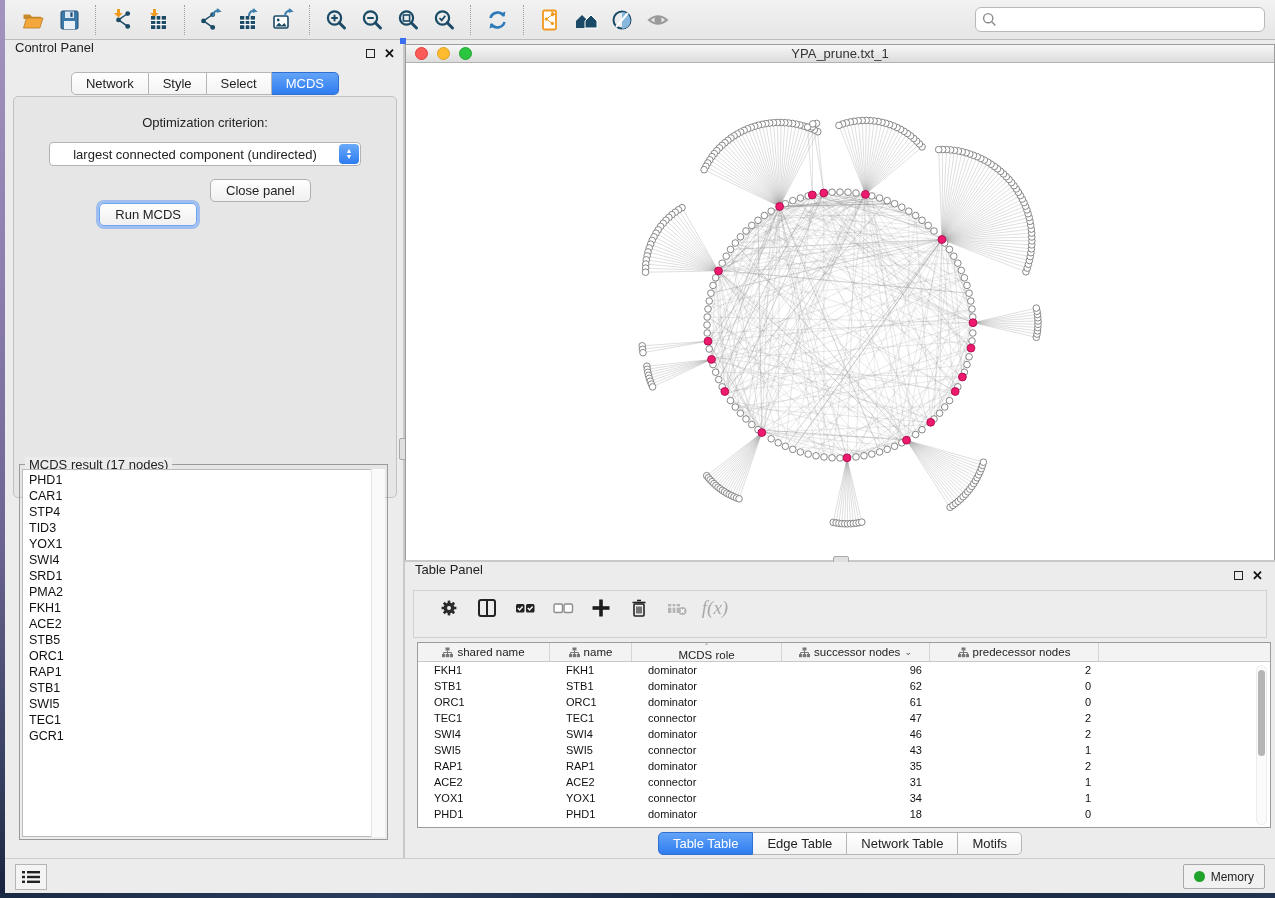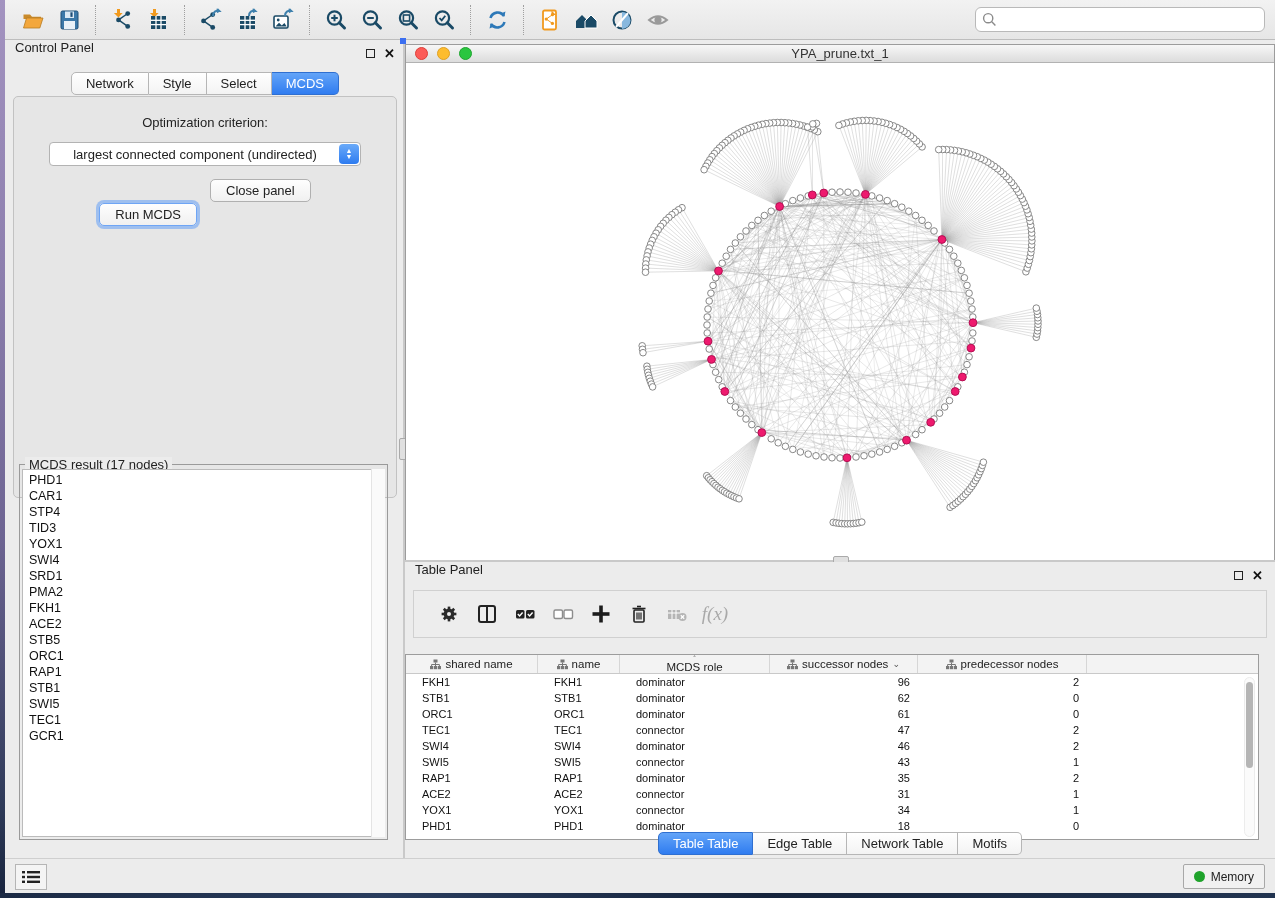--- a/index.html
+++ b/index.html
@@ -80,26 +80,26 @@
   #dock-mark { position:absolute; left:-6px; top:-7px; width:6px; height:6px; background:#3c6ff0; }
 
   
   #hsplit { position:absolute; left:405px; top:560px; width:870px; height:2px; background:#c9c9c9; }
   #hsplit-grip { position:absolute; left:833px; top:556px; width:16px; height:9px; background:#e0e0e0;
     border:1px solid #aaa; border-radius:2px; }
 
   
   #table-panel { position:absolute; left:405px; top:562px; width:870px; height:296px; background:#ECECEC; }
   #tp-toolbar { position:absolute; left:8px; top:28px; width:854px; height:48px;
-    background:#ededed; border:1px solid #d0d0d0; display:flex; align-items:center; padding-left:18px; gap:4px; }
+    background:#ededed; border:1px solid #d0d0d0; display:flex; padding-left:18px; gap:4px; }
   .tp-btn { width:34px; height:34px; display:flex; align-items:center; justify-content:center; }
   .fx-text { font-family:"Liberation Serif", serif; font-style:italic; font-size:19px; color:#a9a9a9; }
 
-  #tp-table { position:absolute; left:0; top:80px; width:854px; height:186px; background:#fff;
-    border:1px solid #9c9c9c; overflow:hidden;margin-top:12px; }
+  #tp-table { position:absolute; left:12px; top:80px; width:854px; height:186px; background:#fff;
+    border:1px solid #9c9c9c; overflow:hidden; }
   #thead { display:flex; height:19px; background:#f3f3f3; border-bottom:1px solid #c9c9c9; }
   .th { display:flex; align-items:center; justify-content:center; gap:4px; border-right:1px solid #d6d6d6;
     font-size:11.5px; color:#222; position:relative; }
   .sort-caret { font-size:9px; color:#555; }
   .tr { display:flex; height:16px; align-items:center; }
   .td { font-size:11px; color:#111; white-space:nowrap; overflow:hidden; }
   .td.left { text-align:left; padding-left:16px; }
   .td.right { text-align:right; padding-right:8px; }
   #tbl-scroll { position:absolute; right:3px; top:22px; width:11px; height:160px; background:#fbfbfb;
     border:1px solid #ececec; border-radius:6px; }

